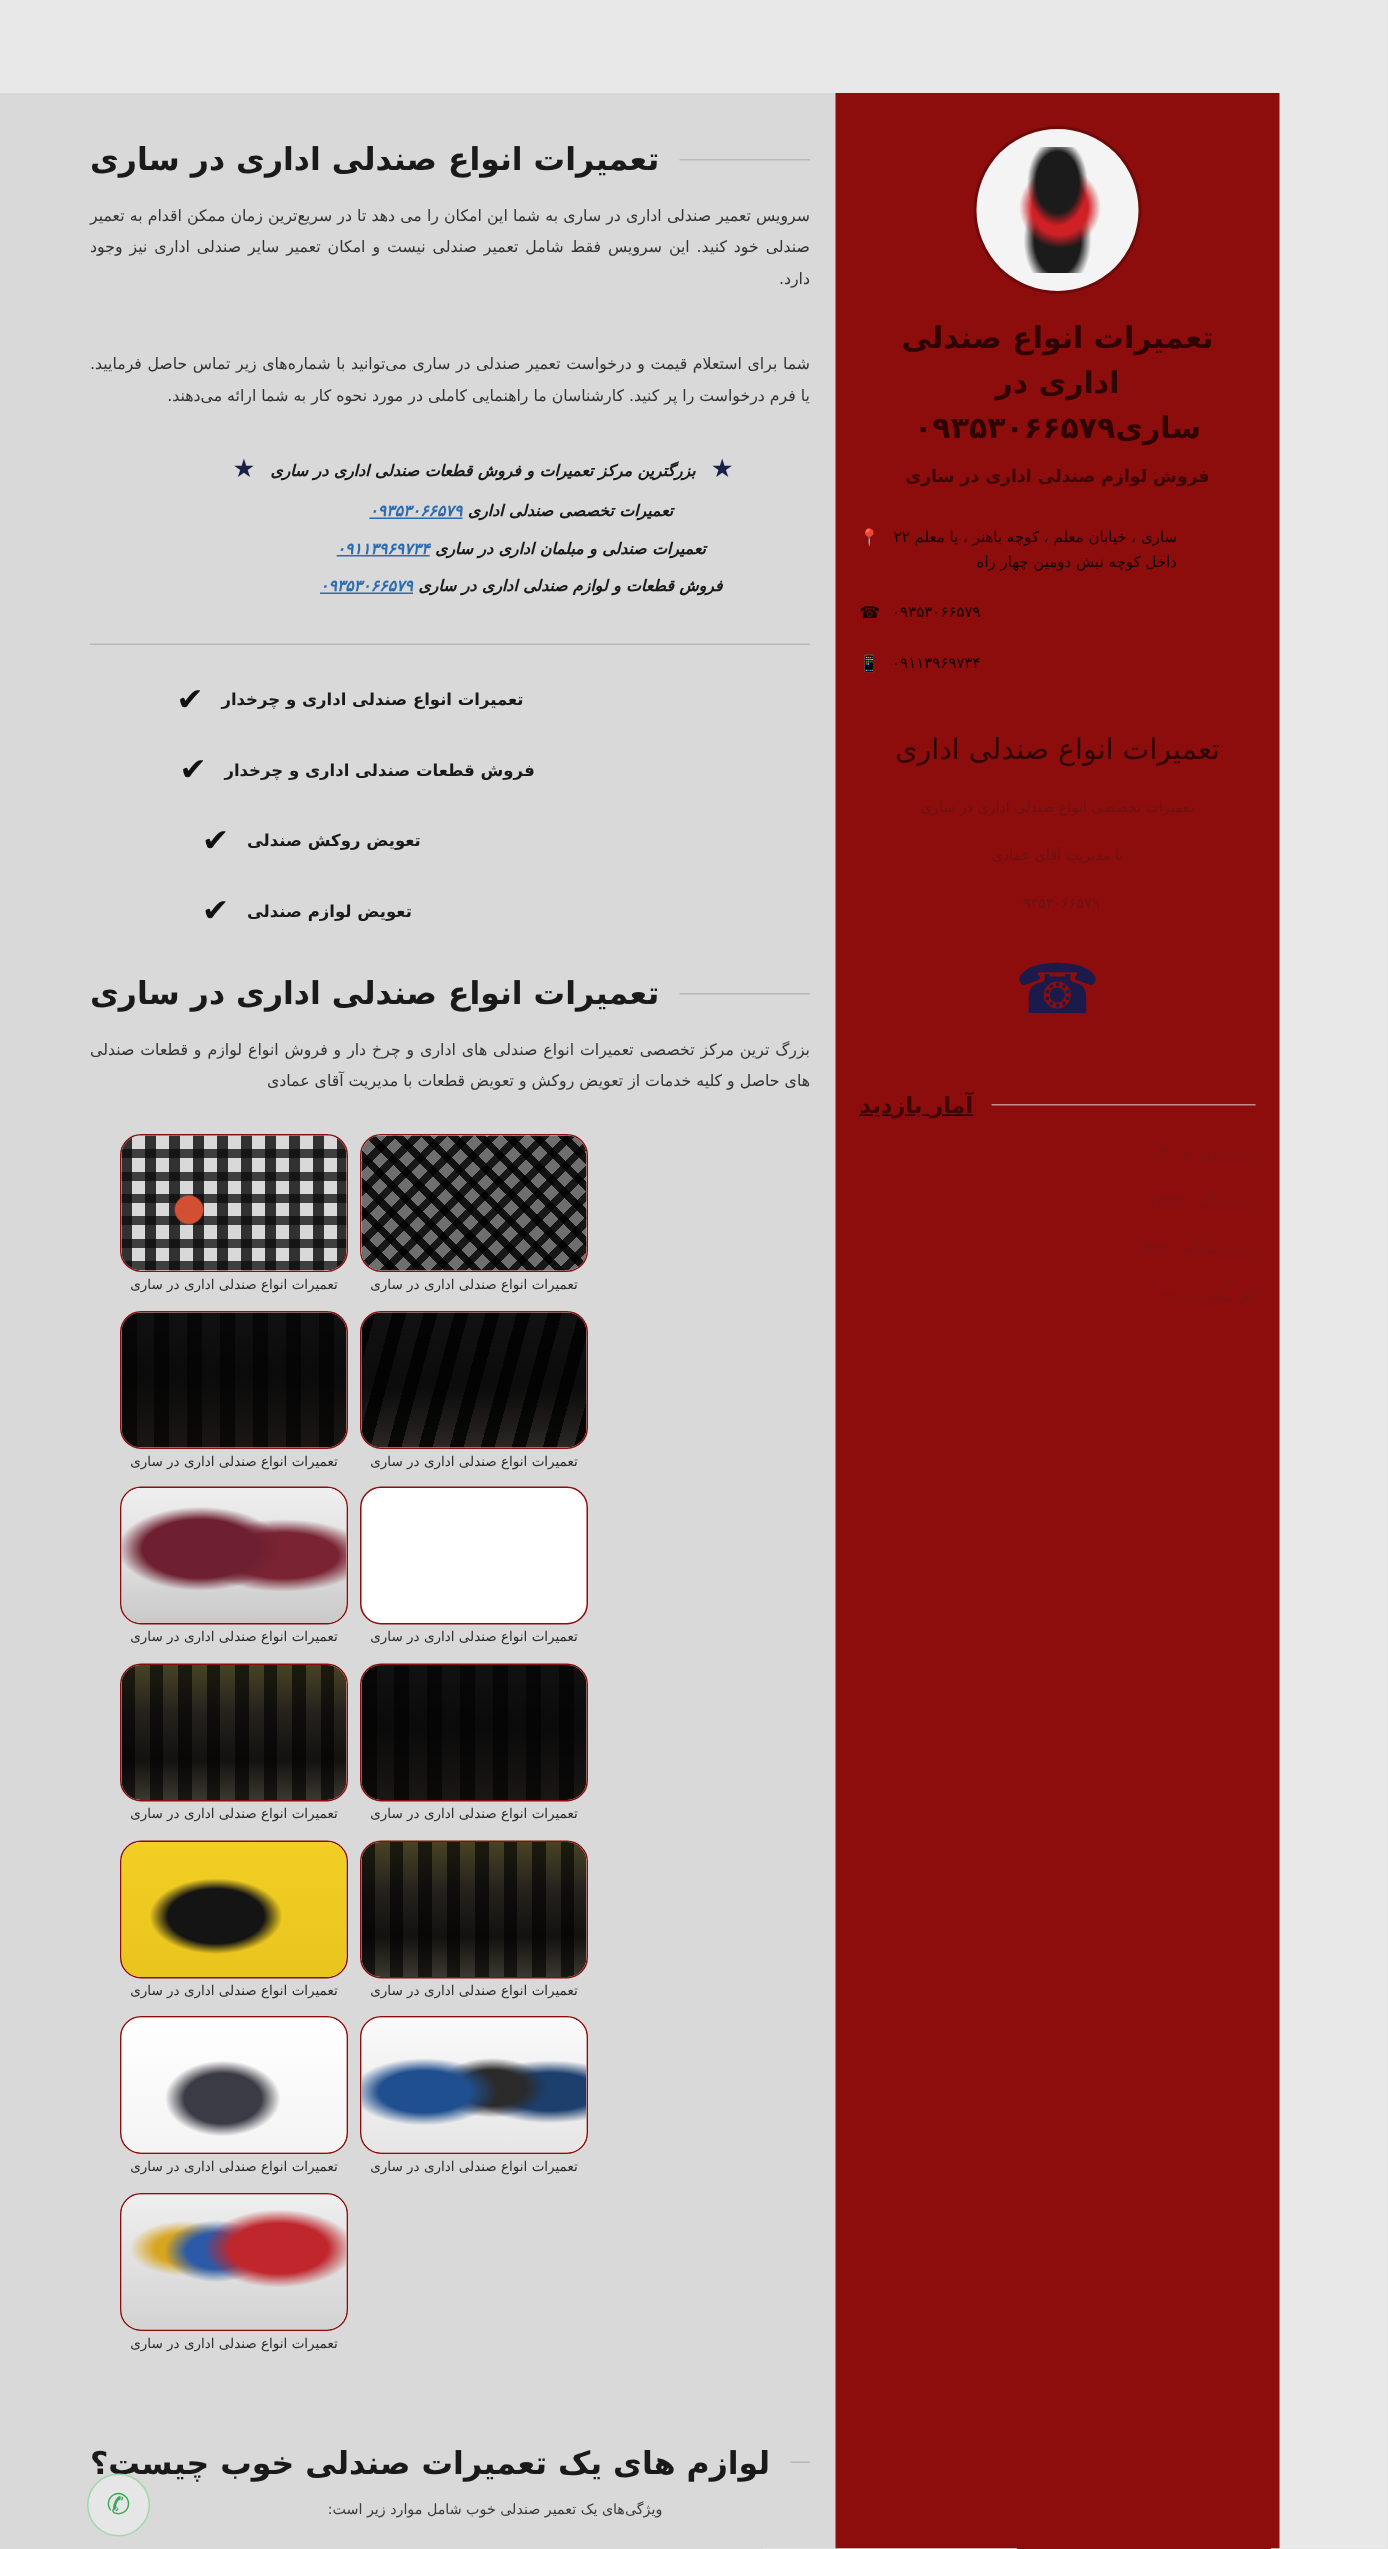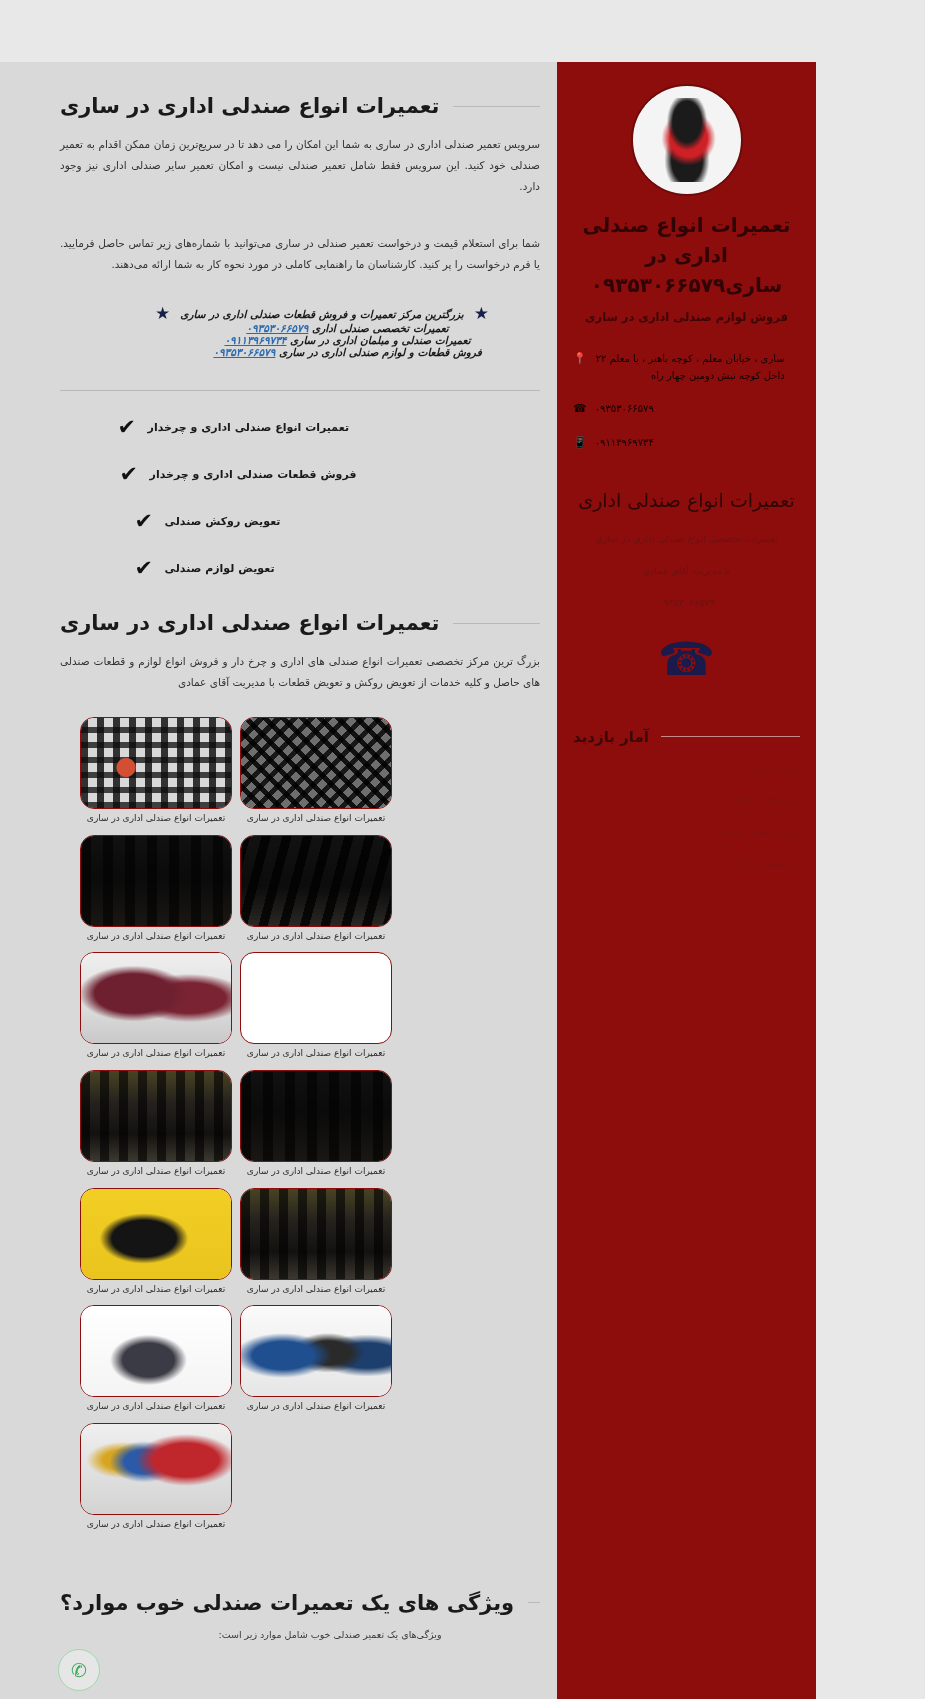--- a/index.html
+++ b/index.html
@@ -29,21 +29,21 @@
     background: #d9d9d9;
     padding: 0 20px 0 60px;
     overflow: hidden;
   }
 
   
   .sidebar {
     position: absolute;
     top: 62px;
     left: 557px;
-    width: 259px;
+    width: 296px;
     height: 1637px;
     background: #8d0d0d;
     overflow: hidden;
     color: #000;
   }
 
   
   .sec-head {
     display: flex;
     align-items: center;
@@ -88,21 +88,21 @@
   .starline .star { font-size: 17px; color: #18204a; line-height: 1; }
   .starline .txt {
     font-size: 10.5px;
     font-weight: bold;
     font-style: italic;
     color: #1a1a1a;
   }
 
   .linkrow {
     text-align: center;
-    margin-top: 0;
+    margin-top: 13px;
     padding-left: 95px;
     font-size: 10.5px;
     font-weight: bold;
     font-style: italic;
     color: #1a1a1a;
     direction: rtl;
   }
   .linkrow a {
     color: #2b6cb0;
     text-decoration: underline;
@@ -320,20 +320,21 @@
     color: #1a1b4b;
     line-height: 1;
   }
 
   .sb-stats { margin-top: 46px; padding: 0 16px; direction: rtl; }
   .sb-stat-head {
     display: flex;
     flex-direction: row-reverse;
     align-items: center;
     gap: 12px;
+    text-decoration: underline;
   }
   .sb-stat-head .t {
     font-size: 15px;
     font-weight: bold;
     color: #3c0808;
     white-space: nowrap;
   }
   .sb-stat-head .r { flex: 1; height: 1px; background: #c58b8b; }
   .sb-stat-row {
     font-size: 9.5px;
@@ -507,21 +508,21 @@
         </div>
         <div class="gal-cell">
           <div class="gal-frame">
             <div class="ph ph-colorful"></div>
           </div>
           <div class="gal-cap">تعمیرات انواع صندلی اداری در ساری</div>
         </div>
       </div>
 
     <div class="sec-head bot-head">
-      <h2>ویژگی های یک تعمیرات صندلی خوب موارد؟</h2>
+      <h2>لوازم های یک تعمیرات صندلی خوب چیست؟</h2>
       <div class="rule"></div>
     </div>
     <p class="bot-para">ویژگی‌های یک تعمیر صندلی خوب شامل موارد زیر است:</p>
   </div>
 
   <div class="sidebar">
 
     <div class="sb-logo-wrap">
       <div class="sb-logo-chair"></div>
     </div>

